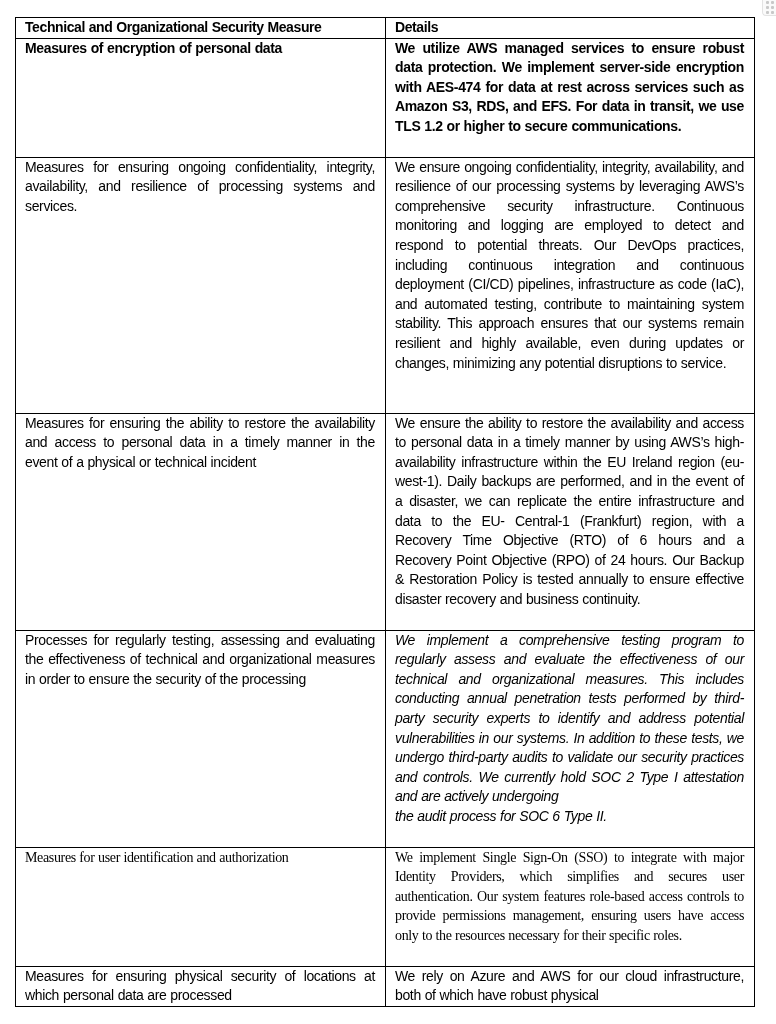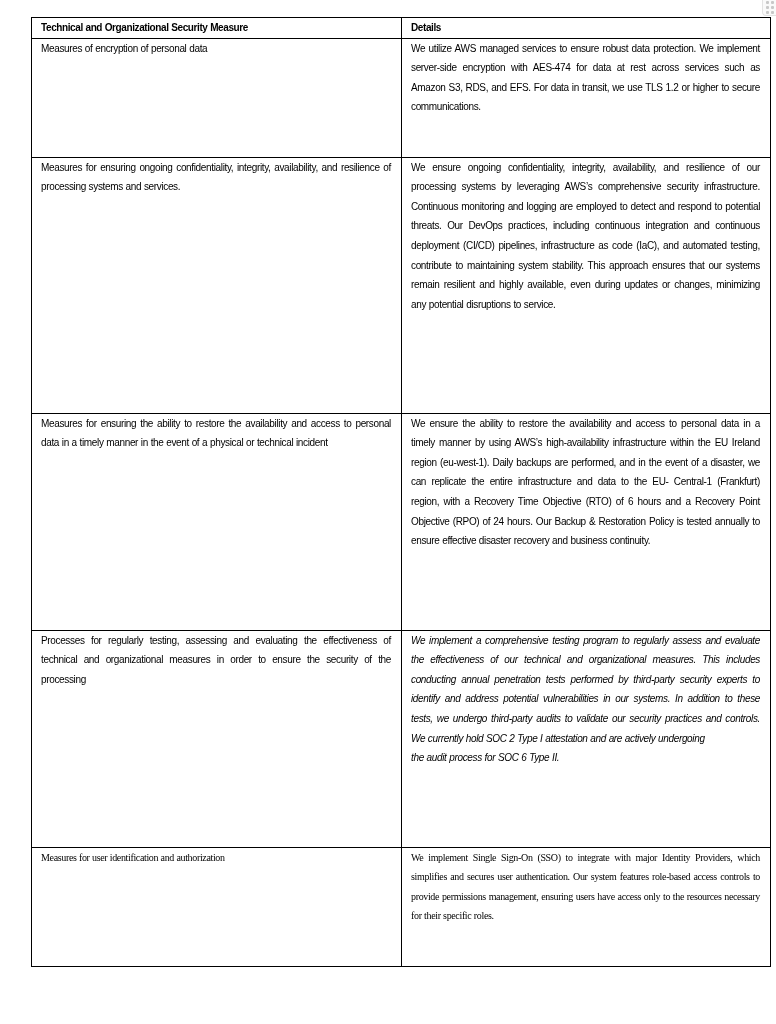--- a/index.html
+++ b/index.html
@@ -36,26 +36,26 @@
     }
     .handle i {
       display: block;
       width: 3px;
       height: 3px;
       background: #c8c8c8;
       border-radius: 1px;
     }
     table.tom {
       position: absolute;
-      left: 31px;
+      left: 15px;
       top: 17px;
       width: 739px;
       border-collapse: collapse;
       table-layout: fixed;
-      font-size: 10px;
+      font-size: 14px;
       line-height: 19.6px;
     }
     table.tom col.c1 { width: 370px; }
     table.tom col.c2 { width: 369px; }
     table.tom th, table.tom td {
       border: 1.5px solid #000;
       vertical-align: top;
       padding: 0 10px 0 9px;
       text-align: justify;
       text-align-last: left;
@@ -65,21 +65,21 @@
     table.tom th {
       font-weight: bold;
       text-align: left;
       height: 19px;
       letter-spacing: -0.4px;
     }
     .details-cell p {
       margin: 0;
       font-style: italic;
     }
-    tr.row-1 td { height: 118px; }
+    tr.row-1 td { height: 118px; font-weight: bold; }
     tr.row-2 td { height: 255px; }
     tr.row-3 td { height: 216px; margin-top: 42px; }
     tr.row-4 td { height: 216px; }
     tr.row-5 td { height: 118px; font-family: Liberation Serif, serif; }
     tr.row-6 td { height: 38px; }
   </style>
 </head>
 <body>
 
 <div class="handle">
@@ -119,14 +119,18 @@
       <td>Processes for regularly testing, assessing and evaluating the effectiveness of technical and organizational measures in order to ensure the security of the processing</td>
       <td class="details-cell">
         <p>We implement a comprehensive testing program to regularly assess and evaluate the effectiveness of our technical and organizational measures. This includes conducting annual penetration tests performed by third-party security experts to identify and address potential vulnerabilities in our systems. In addition to these tests, we undergo third-party audits to validate our security practices and controls. We currently hold SOC 2 Type I attestation and are actively undergoing</p>
         <p>the audit process for SOC 6 Type II.</p>
       </td>
     </tr>
     <tr class="row-5">
       <td>Measures for user identification and authorization</td>
       <td class="details-cell">We implement Single Sign-On (SSO) to integrate with major Identity Providers, which simplifies and secures user authentication. Our system features role-based access controls to provide permissions management, ensuring users have access only to the resources necessary for their specific roles.</td>
     </tr>
+    <tr class="row-6">
+      <td>Measures for ensuring physical security of locations at which personal data are processed</td>
+      <td class="details-cell">We rely on Azure and AWS for our cloud infrastructure, both of which have robust physical</td>
+    </tr>
   </tbody>
 </table>
 
 </body></html>

